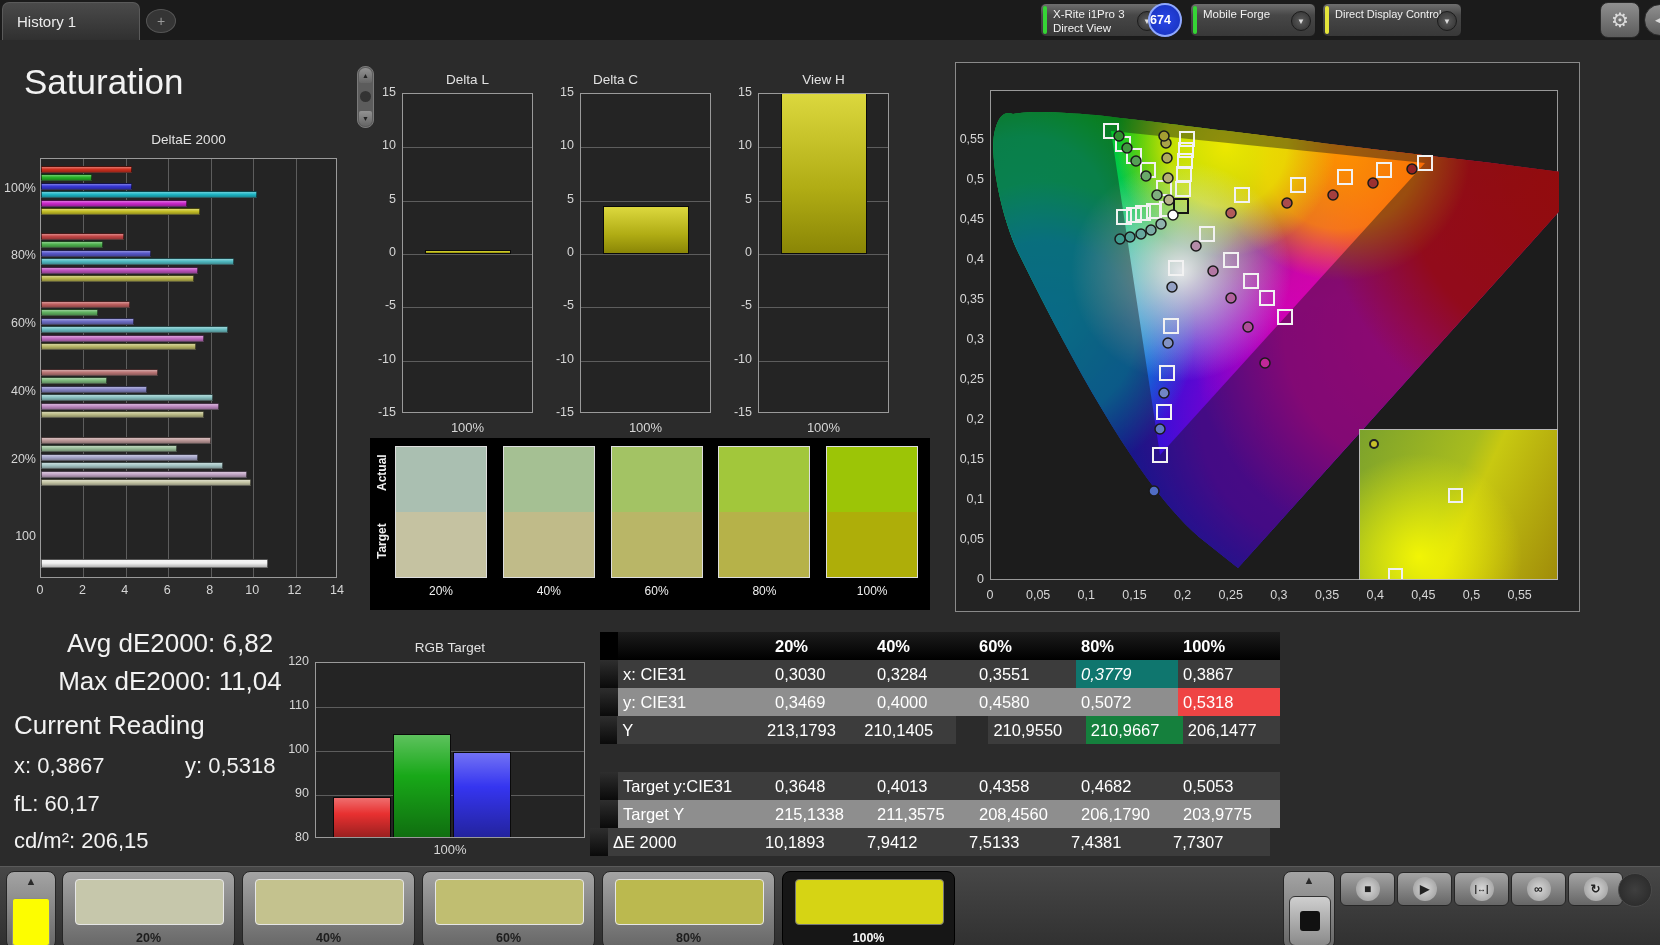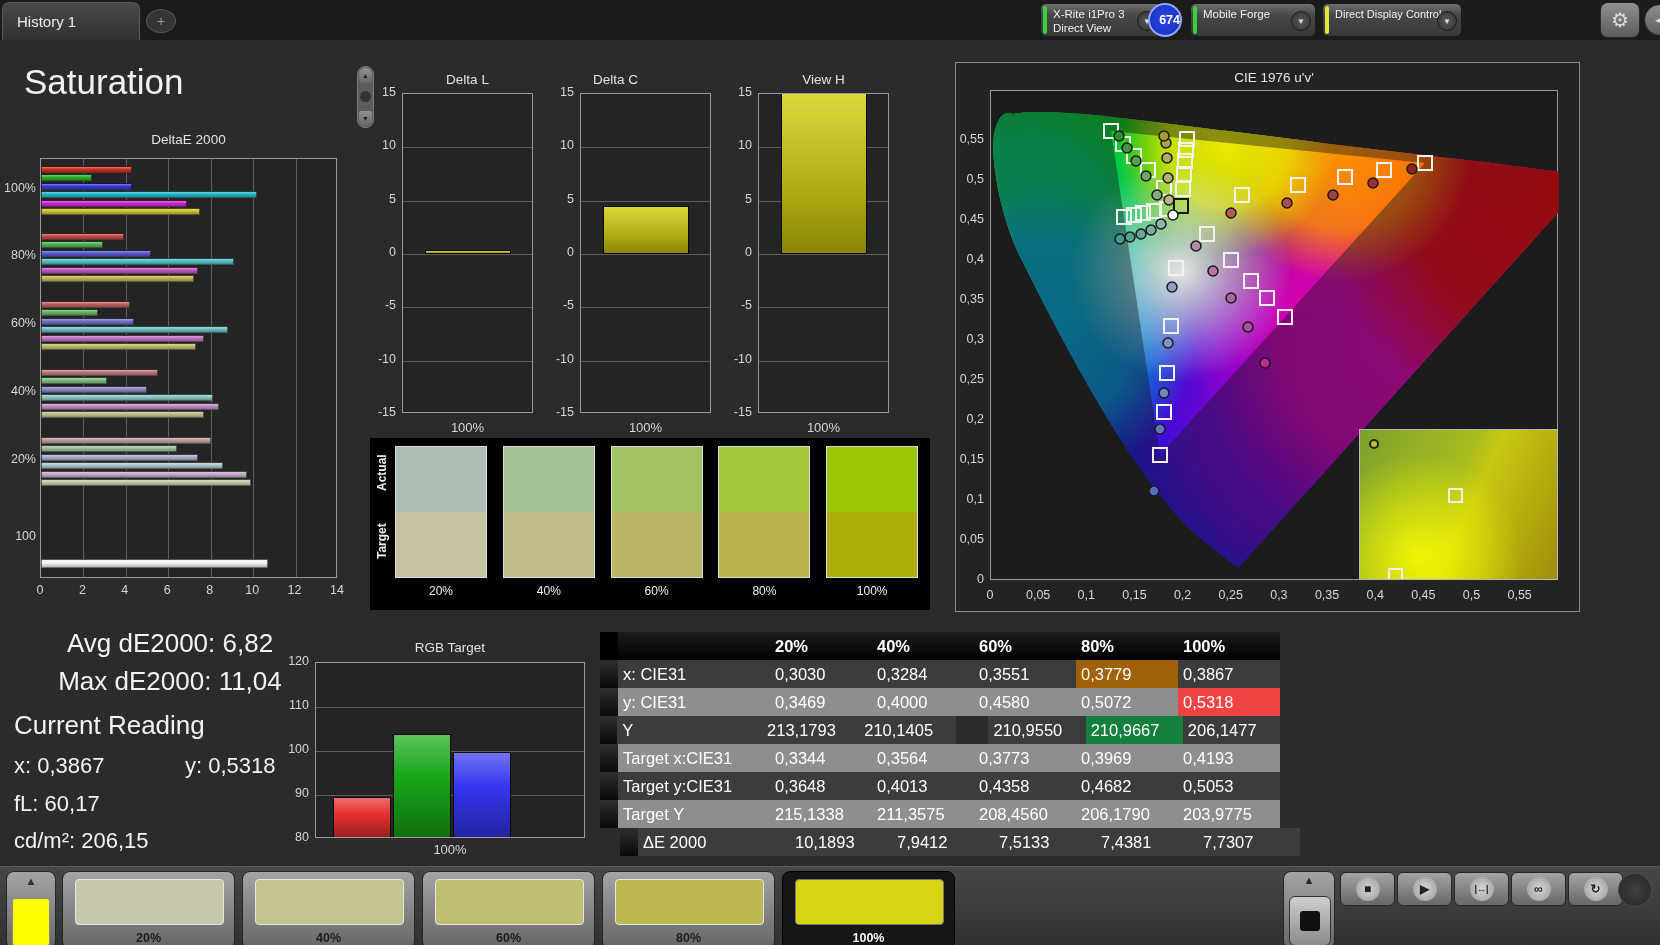--- a/index.html
+++ b/index.html
@@ -15,21 +15,21 @@
        border:1px solid #555;color:#999;font-size:14px;text-align:center;line-height:22px;}
   .meter{position:absolute;top:3px;height:34px;border-radius:6px;background:linear-gradient(#6e6e6e,#474747 35%,#383838);
        border:1px solid #1a1a1a;color:#f2f2f2;}
   .meter .stripe{position:absolute;left:2px;top:2px;bottom:2px;width:4px;border-radius:2px;}
   .meter .mtext{position:absolute;left:12px;top:3px;font-size:11.5px;line-height:14px;white-space:nowrap;}
   .meter .dd{position:absolute;right:4px;top:7px;width:20px;height:20px;border-radius:50%;
        background:radial-gradient(#5c5c5c,#2e2e2e);border:1px solid #1c1c1c;color:#ddd;font-size:8px;
        text-align:center;line-height:19px;}
   .badge674{position:absolute;top:3px;width:34px;height:34px;border-radius:50%;
        background:radial-gradient(#2a46e8,#1530b8);border:2px solid #8fa8ff;color:#fff;font-size:12.5px;
-       font-weight:bold;text-align:right;line-height:30px;}
+       font-weight:bold;text-align:left;line-height:30px;}
   .iconbtn{position:absolute;background:linear-gradient(#8f8f8f,#5c5c5c);border:1px solid #2a2a2a;
        color:#dcdcdc;text-align:center;}
   
   .ctitle{position:absolute;color:#e2e2e2;font-size:13.5px;text-align:center;}
   .plot{position:absolute;background:#242424;border:1px solid #9a9a9a;overflow:hidden;}
   .tick{position:absolute;color:#d6d6d6;font-size:12.5px;}
   .grid-v{position:absolute;top:0;bottom:0;width:1px;background:#5d5d5d;}
   .grid-h{position:absolute;left:0;right:0;height:1px;background:#5d5d5d;}
   .hbar{position:absolute;height:7px;border:1px solid rgba(0,0,0,.55);border-radius:1px;
        background-image:linear-gradient(rgba(255,255,255,.35),rgba(255,255,255,0) 45%,rgba(0,0,0,.25));}
@@ -99,21 +99,20 @@
 
   <div class="stat" style="left:0;top:628px;width:340px;text-align:center;font-size:26px;">Avg dE2000: 6,82</div>
   <div class="stat" style="left:0;top:666px;width:340px;text-align:center;font-size:26px;">Max dE2000: 11,04</div>
   <div class="stat" style="left:14px;top:710px;font-size:26px;">Current Reading</div>
   <div class="stat" style="left:14px;top:753px;font-size:22px;">x: 0,3867</div>
   <div class="stat" style="left:185px;top:753px;font-size:22px;">y: 0,5318</div>
   <div class="stat" style="left:14px;top:791px;font-size:22px;">fL: 60,17</div>
   <div class="stat" style="left:14px;top:828px;font-size:22px;">cd/m²: 206,15</div>
 
   <div class="abs" style="left:955px;top:62px;width:625px;height:550px;background:#232323;border:1px solid #8a8a8a;"></div>
-  <div class="ctitle" style="left:990px;top:70px;width:568px;">CIE 1976 u'v'</div>
   <div class="abs" style="left:990px;top:90px;width:568px;height:490px;background:#1c1c1c;border:1px solid #999;">
     <svg id="cie-svg" width="568" height="490" viewBox="0 0 568 490" style="position:absolute;left:0;top:0;">
       <defs>
         <clipPath id="hs-clip">
           <path d="M247 477 L208 446 C160 405 100 310 27 161 C8 120 -2 60 4 39 C8 24 14 20 22 23 C40 20 58 21 76 22 C112 24 128 27 147 29 C195 35 220 38 253 42 C300 48 345 54 389 59 C430 64 468 68 501 72 L600 85 Z"></path>
         </clipPath>
         <radialGradient id="rg-blue" gradientUnits="userSpaceOnUse" cx="210" cy="420" r="240">
           <stop offset="0" stop-color="#1414e8"></stop>
             <stop offset="0.7" stop-color="#1414e8" stop-opacity="0.85"></stop>
             <stop offset="1" stop-color="#1414e8" stop-opacity="0"></stop>
@@ -479,69 +478,60 @@
         <div class="tcell" style="width: 102px;">60%</div>
         <div class="tcell" style="width: 102px;">80%</div>
         <div class="tcell" style="width: 102px;">100%</div>
       </div>
       <div class="trow" style="position: absolute; left: 600px; top: 660px; width: 680px;">
         <div class="tcell" style="width: 18px; background: linear-gradient(rgb(46, 46, 46), rgb(10, 10, 10));"></div>
         <div class="tcell" style="width: 152px; background: rgb(60, 60, 60);">x: CIE31</div>
         <div class="tcell" style="width: 102px; background: rgb(60, 60, 60);">0,3030</div>
         <div class="tcell" style="width: 102px; background: rgb(60, 60, 60);">0,3284</div>
         <div class="tcell" style="width: 102px; background: rgb(60, 60, 60);">0,3551</div>
-        <div class="tcell" style="width: 102px; background: #a16207;">0,3779</div>
+        <div class="tcell" style="width: 102px; background: #0f766e; font-style: italic;">0,3779</div>
         <div class="tcell" style="width: 102px; background: rgb(60, 60, 60);">0,3867</div>
       </div>
       <div class="trow" style="position: absolute; left: 600px; top: 688px; width: 680px;">
         <div class="tcell" style="width: 18px; background: linear-gradient(rgb(46, 46, 46), rgb(10, 10, 10));"></div>
         <div class="tcell" style="width: 152px; background: rgb(142, 142, 142);">y: CIE31</div>
         <div class="tcell" style="width: 102px; background: rgb(142, 142, 142);">0,3469</div>
         <div class="tcell" style="width: 102px; background: rgb(142, 142, 142);">0,4000</div>
         <div class="tcell" style="width: 102px; background: rgb(142, 142, 142);">0,4580</div>
         <div class="tcell" style="width: 102px; background: rgb(142, 142, 142);">0,5072</div>
         <div class="tcell" style="width: 102px; background: #ef4444;">0,5318</div>
       </div>
       <div class="trow" style="position: absolute; left: 600px; top: 716px; width: 680px;">
         <div class="tcell" style="width: 18px; background: linear-gradient(rgb(46, 46, 46), rgb(10, 10, 10));"></div>
         <div class="tcell" style="width: 152px; background: rgb(60, 60, 60);">Y</div>
         <div class="tcell" style="width: 102px; background: rgb(60, 60, 60);">213,1793</div>
         <div class="tcell" style="width: 102px; background: rgb(60, 60, 60);">210,1405</div>
         <div class="tcell" style="width: 102px; background: rgb(60, 60, 60); margin-left: 32px;">210,9550</div>
         <div class="tcell" style="width: 102px; background: #15803d;">210,9667</div>
         <div class="tcell" style="width: 102px; background: rgb(60, 60, 60);">206,1477</div>
       </div>
-      <div class="trow" style="position: absolute; left: 600px; top: 744px; width: 680px;">
-        <div class="tcell" style="width: 18px; background: linear-gradient(rgb(46, 46, 46), rgb(10, 10, 10));"></div>
-        <div class="tcell" style="width: 152px; background: rgb(142, 142, 142);">Target x:CIE31</div>
-        <div class="tcell" style="width: 102px; background: rgb(142, 142, 142);">0,3344</div>
-        <div class="tcell" style="width: 102px; background: rgb(142, 142, 142);">0,3564</div>
-        <div class="tcell" style="width: 102px; background: rgb(142, 142, 142);">0,3773</div>
-        <div class="tcell" style="width: 102px; background: rgb(142, 142, 142);">0,3969</div>
-        <div class="tcell" style="width: 102px; background: rgb(142, 142, 142);">0,4193</div>
-      </div>
       <div class="trow" style="position: absolute; left: 600px; top: 772px; width: 680px;">
         <div class="tcell" style="width: 18px; background: linear-gradient(rgb(46, 46, 46), rgb(10, 10, 10));"></div>
         <div class="tcell" style="width: 152px; background: rgb(60, 60, 60);">Target y:CIE31</div>
         <div class="tcell" style="width: 102px; background: rgb(60, 60, 60);">0,3648</div>
         <div class="tcell" style="width: 102px; background: rgb(60, 60, 60);">0,4013</div>
         <div class="tcell" style="width: 102px; background: rgb(60, 60, 60);">0,4358</div>
         <div class="tcell" style="width: 102px; background: rgb(60, 60, 60);">0,4682</div>
         <div class="tcell" style="width: 102px; background: rgb(60, 60, 60);">0,5053</div>
       </div>
       <div class="trow" style="position: absolute; left: 600px; top: 800px; width: 680px;">
         <div class="tcell" style="width: 18px; background: linear-gradient(rgb(46, 46, 46), rgb(10, 10, 10));"></div>
         <div class="tcell" style="width: 152px; background: rgb(142, 142, 142);">Target Y</div>
         <div class="tcell" style="width: 102px; background: rgb(142, 142, 142);">215,1338</div>
         <div class="tcell" style="width: 102px; background: rgb(142, 142, 142);">211,3575</div>
         <div class="tcell" style="width: 102px; background: rgb(142, 142, 142);">208,4560</div>
         <div class="tcell" style="width: 102px; background: rgb(142, 142, 142);">206,1790</div>
         <div class="tcell" style="width: 102px; background: rgb(142, 142, 142);">203,9775</div>
       </div>
-      <div class="trow" style="position: absolute; left: 620px; top: 828px; width: 680px;">
+      <div class="trow" style="position: absolute; left: 590px; top: 828px; width: 680px;">
         <div class="tcell" style="width: 18px; background: linear-gradient(rgb(46, 46, 46), rgb(10, 10, 10));"></div>
         <div class="tcell" style="width: 152px; background: rgb(60, 60, 60);">ΔE 2000</div>
         <div class="tcell" style="width: 102px; background: rgb(60, 60, 60);">10,1893</div>
         <div class="tcell" style="width: 102px; background: rgb(60, 60, 60);">7,9412</div>
         <div class="tcell" style="width: 102px; background: rgb(60, 60, 60);">7,5133</div>
         <div class="tcell" style="width: 102px; background: rgb(60, 60, 60);">7,4381</div>
         <div class="tcell" style="width: 102px; background: rgb(60, 60, 60);">7,7307</div>
       </div>
     </div>
 </div>

